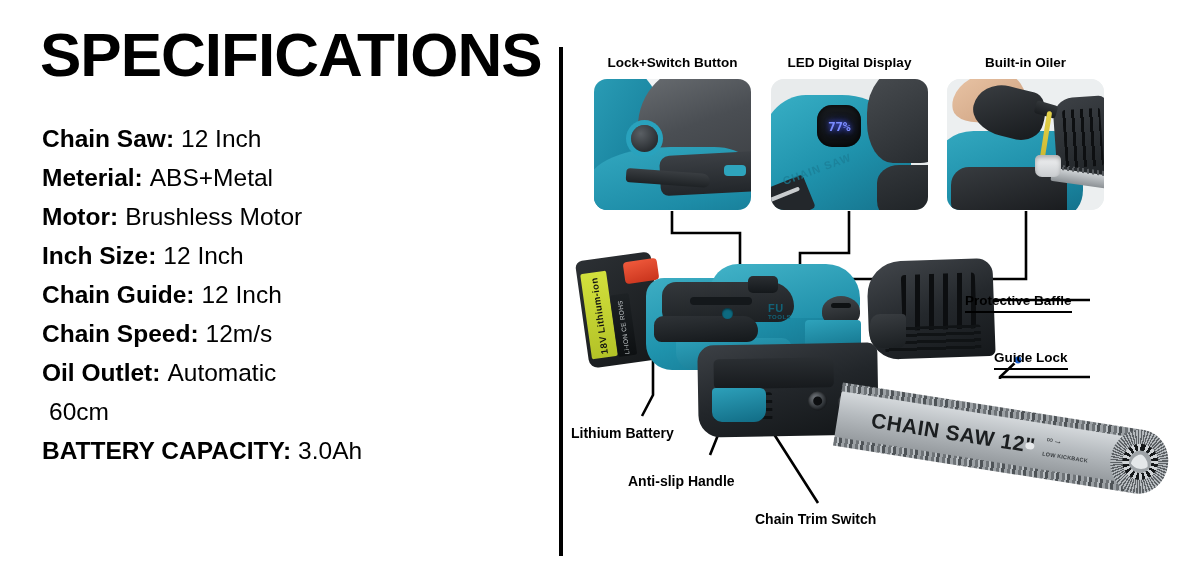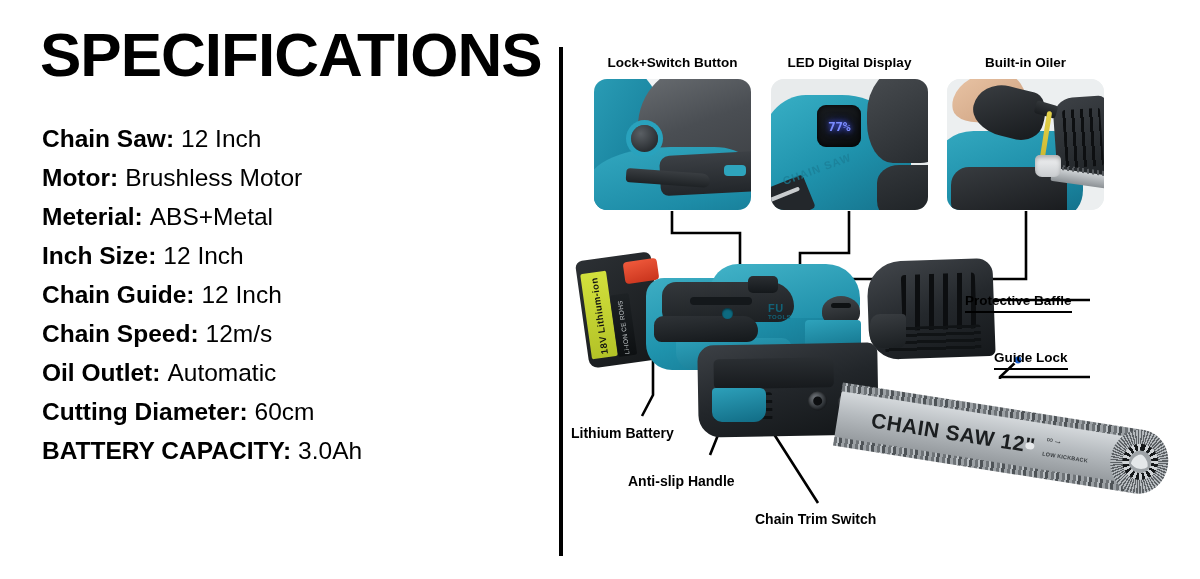--- a/index.html
+++ b/index.html
@@ -100,21 +100,21 @@
     border-radius:44% 26% 38% 30%/48% 56% 34% 42%;
   }
   .i2-blackbot {
     position:absolute; left:106px; top:86px; width:74px; height:60px;
     background:linear-gradient(160deg,#33373b,#191d20);
     border-radius:30% 20% 12% 40%;
   }
   .i2-screen {
     position:absolute; left:46px; top:26px; width:44px; height:42px;
     background:linear-gradient(160deg,#1a1d21,#0a0c0e);
-    border-radius:9px; box-shadow:inset 0 0 6px rgba(0,0,0,.9);
+    border-radius:15px; box-shadow:inset 0 0 6px rgba(0,0,0,.9);
     display:flex; align-items:center; justify-content:center;
   }
   .i2-screen span {
     font-family:"DejaVu Sans Mono", monospace;
     font-size:13px; font-weight:bold; color:#7b8cff;
     text-shadow:0 0 5px #5566ff, 0 0 10px #3344ee; letter-spacing:-.5px;
   }
   .i2-logo {
     position:absolute; left:10px; top:84px; font-size:11px; font-weight:bold;
     color:#1b7e96; transform:rotate(-20deg); opacity:.75; letter-spacing:1px;
@@ -415,45 +415,44 @@
 <div id="stage">
 
   <section id="spec-panel">
     <h1 id="spec-title">SPECIFICATIONS</h1>
     <div id="spec-list">
       <div class="spec-row">
         <span class="spec-label">Chain Saw:</span>
         <span class="spec-value">12 Inch</span>
       </div>
       <div class="spec-row">
+        <span class="spec-label">Meterial:</span>
+        <span class="spec-value">ABS+Metal</span>
+      </div>
+      <div class="spec-row">
         <span class="spec-label">Motor:</span>
         <span class="spec-value">Brushless Motor</span>
       </div>
       <div class="spec-row">
-        <span class="spec-label">Meterial:</span>
-        <span class="spec-value">ABS+Metal</span>
-      </div>
-      <div class="spec-row">
         <span class="spec-label">Inch Size:</span>
         <span class="spec-value">12 Inch</span>
       </div>
       <div class="spec-row">
         <span class="spec-label">Chain Guide:</span>
         <span class="spec-value">12 Inch</span>
       </div>
       <div class="spec-row">
         <span class="spec-label">Chain Speed:</span>
         <span class="spec-value">12m/s</span>
       </div>
       <div class="spec-row">
         <span class="spec-label">Oil Outlet:</span>
         <span class="spec-value">Automatic</span>
       </div>
       <div class="spec-row">
-        <span class="spec-label">Cutting Diameter:</span>
         <span class="spec-value">60cm</span>
       </div>
       <div class="spec-row">
         <span class="spec-label">BATTERY CAPACITY:</span>
         <span class="spec-value">3.0Ah</span>
       </div>
     </div>
   </section>
 
   <div id="divider"></div>

